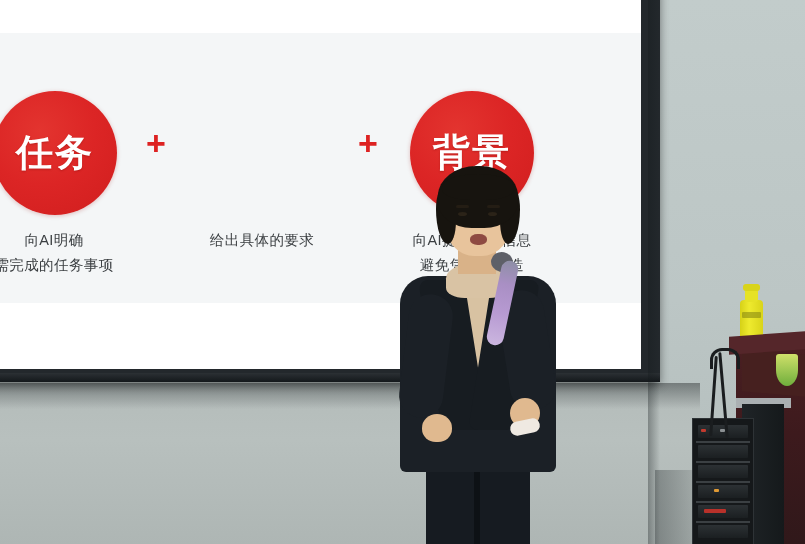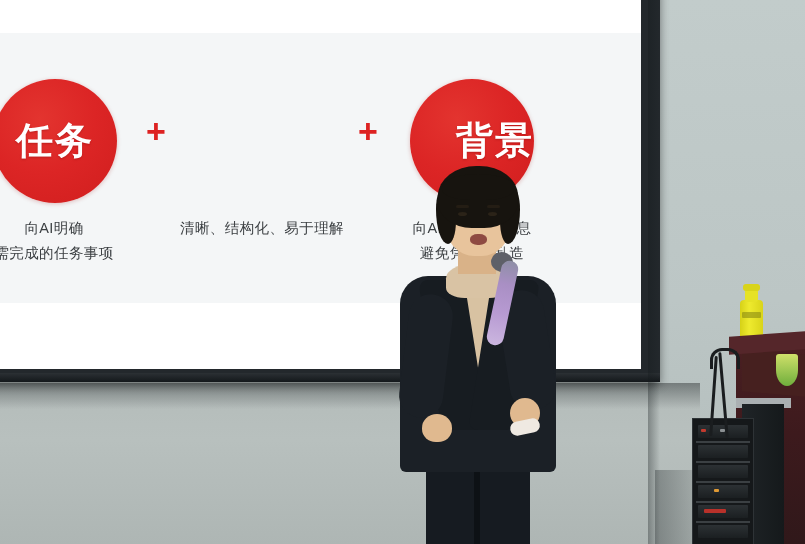--- a/index.html
+++ b/index.html
@@ -43,36 +43,36 @@
   }
 
   
   .slide{
     position:absolute;left:0;top:0;width:641px;height:369px;background:#fff;
   }
   .slide-band{
     position:absolute;left:0;top:33px;width:641px;height:270px;
     background:#f4f6f7;
   }
-  .slide-inner{position:absolute;left:0;top:4px;width:641px;height:369px;}
+  .slide-inner{position:absolute;left:0;top:16px;width:641px;height:369px;}
 
   .bubble{
     position:absolute;width:124px;height:124px;border-radius:50%;
     background:radial-gradient(circle at 38% 32%,#e3342f 0%,#dc2525 48%,#d01e1e 100%);
     display:flex;align-items:center;justify-content:center;
     box-shadow:0 1px 4px rgba(160,20,20,.25);
   }
   .bubble span{
     color:#fff;font-size:37px;font-weight:700;letter-spacing:2px;
     text-shadow:0 1px 2px rgba(120,10,10,.35);
     font-family:"Liberation Sans","DejaVu Sans",sans-serif;
   }
   .b1{left:-7px;top:75px;}
   .b2{left:200px;top:74px;}
-  .b3{left:410px;top:75px;justify-content:flex-end;}
+  .b3{left:410px;top:75px;}
 
   .plus{
     position:absolute;width:28px;height:28px;color:#dd2222;
     font-size:34px;font-weight:700;line-height:26px;text-align:center;
   }
   .p1{left:142px;top:114px;}
   .p2{left:354px;top:114px;}
 
   .caption{
     position:absolute;text-align:center;color:#3b3f42;
@@ -271,21 +271,21 @@
 
           <div class="bubble b3">
             <span>背景</span>
           </div>
 
           <div class="caption c1">
             <div>向AI明确</div>
             <div>需完成的任务事项</div>
           </div>
           <div class="caption c2">
-            <div>清晰、结构化、易于理解</div>
+            <div>给出具体的要求</div>
           </div>
           <div class="caption c3">
             <div>向AI提供必要信息</div>
             <div>避免凭空胡乱造</div>
           </div>
 
         </div>
       </div>
     </div>
   </div>

